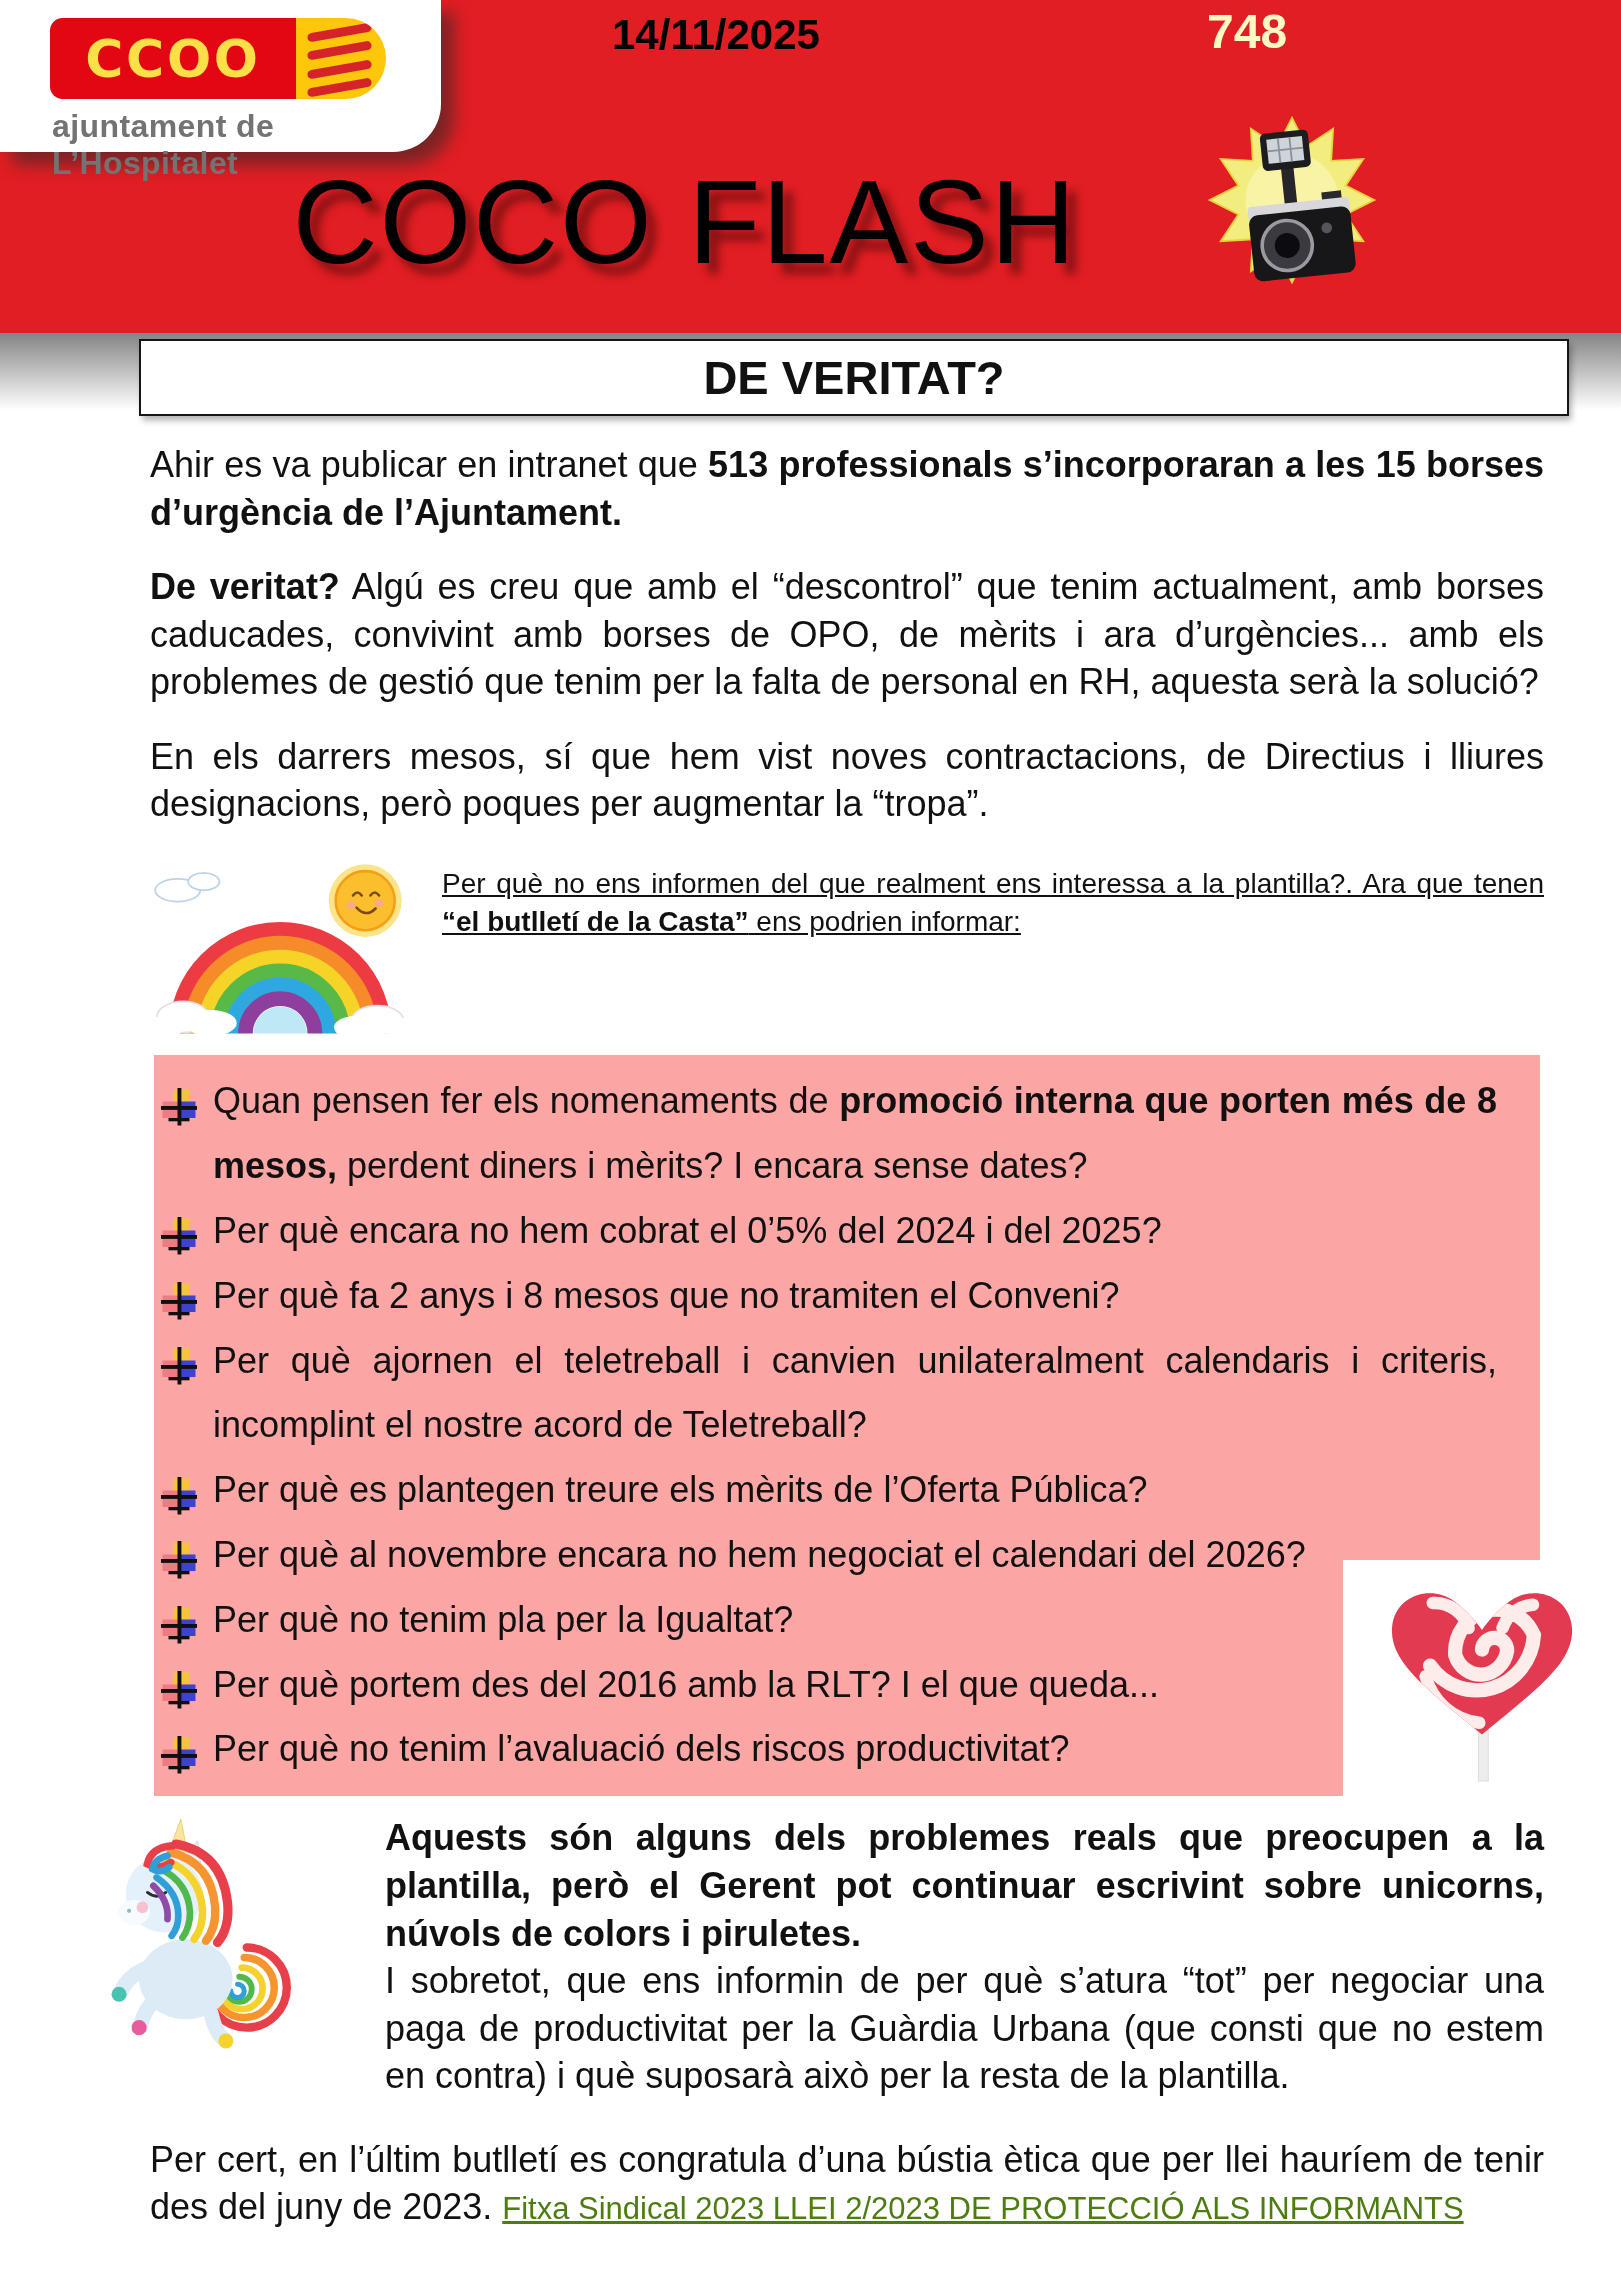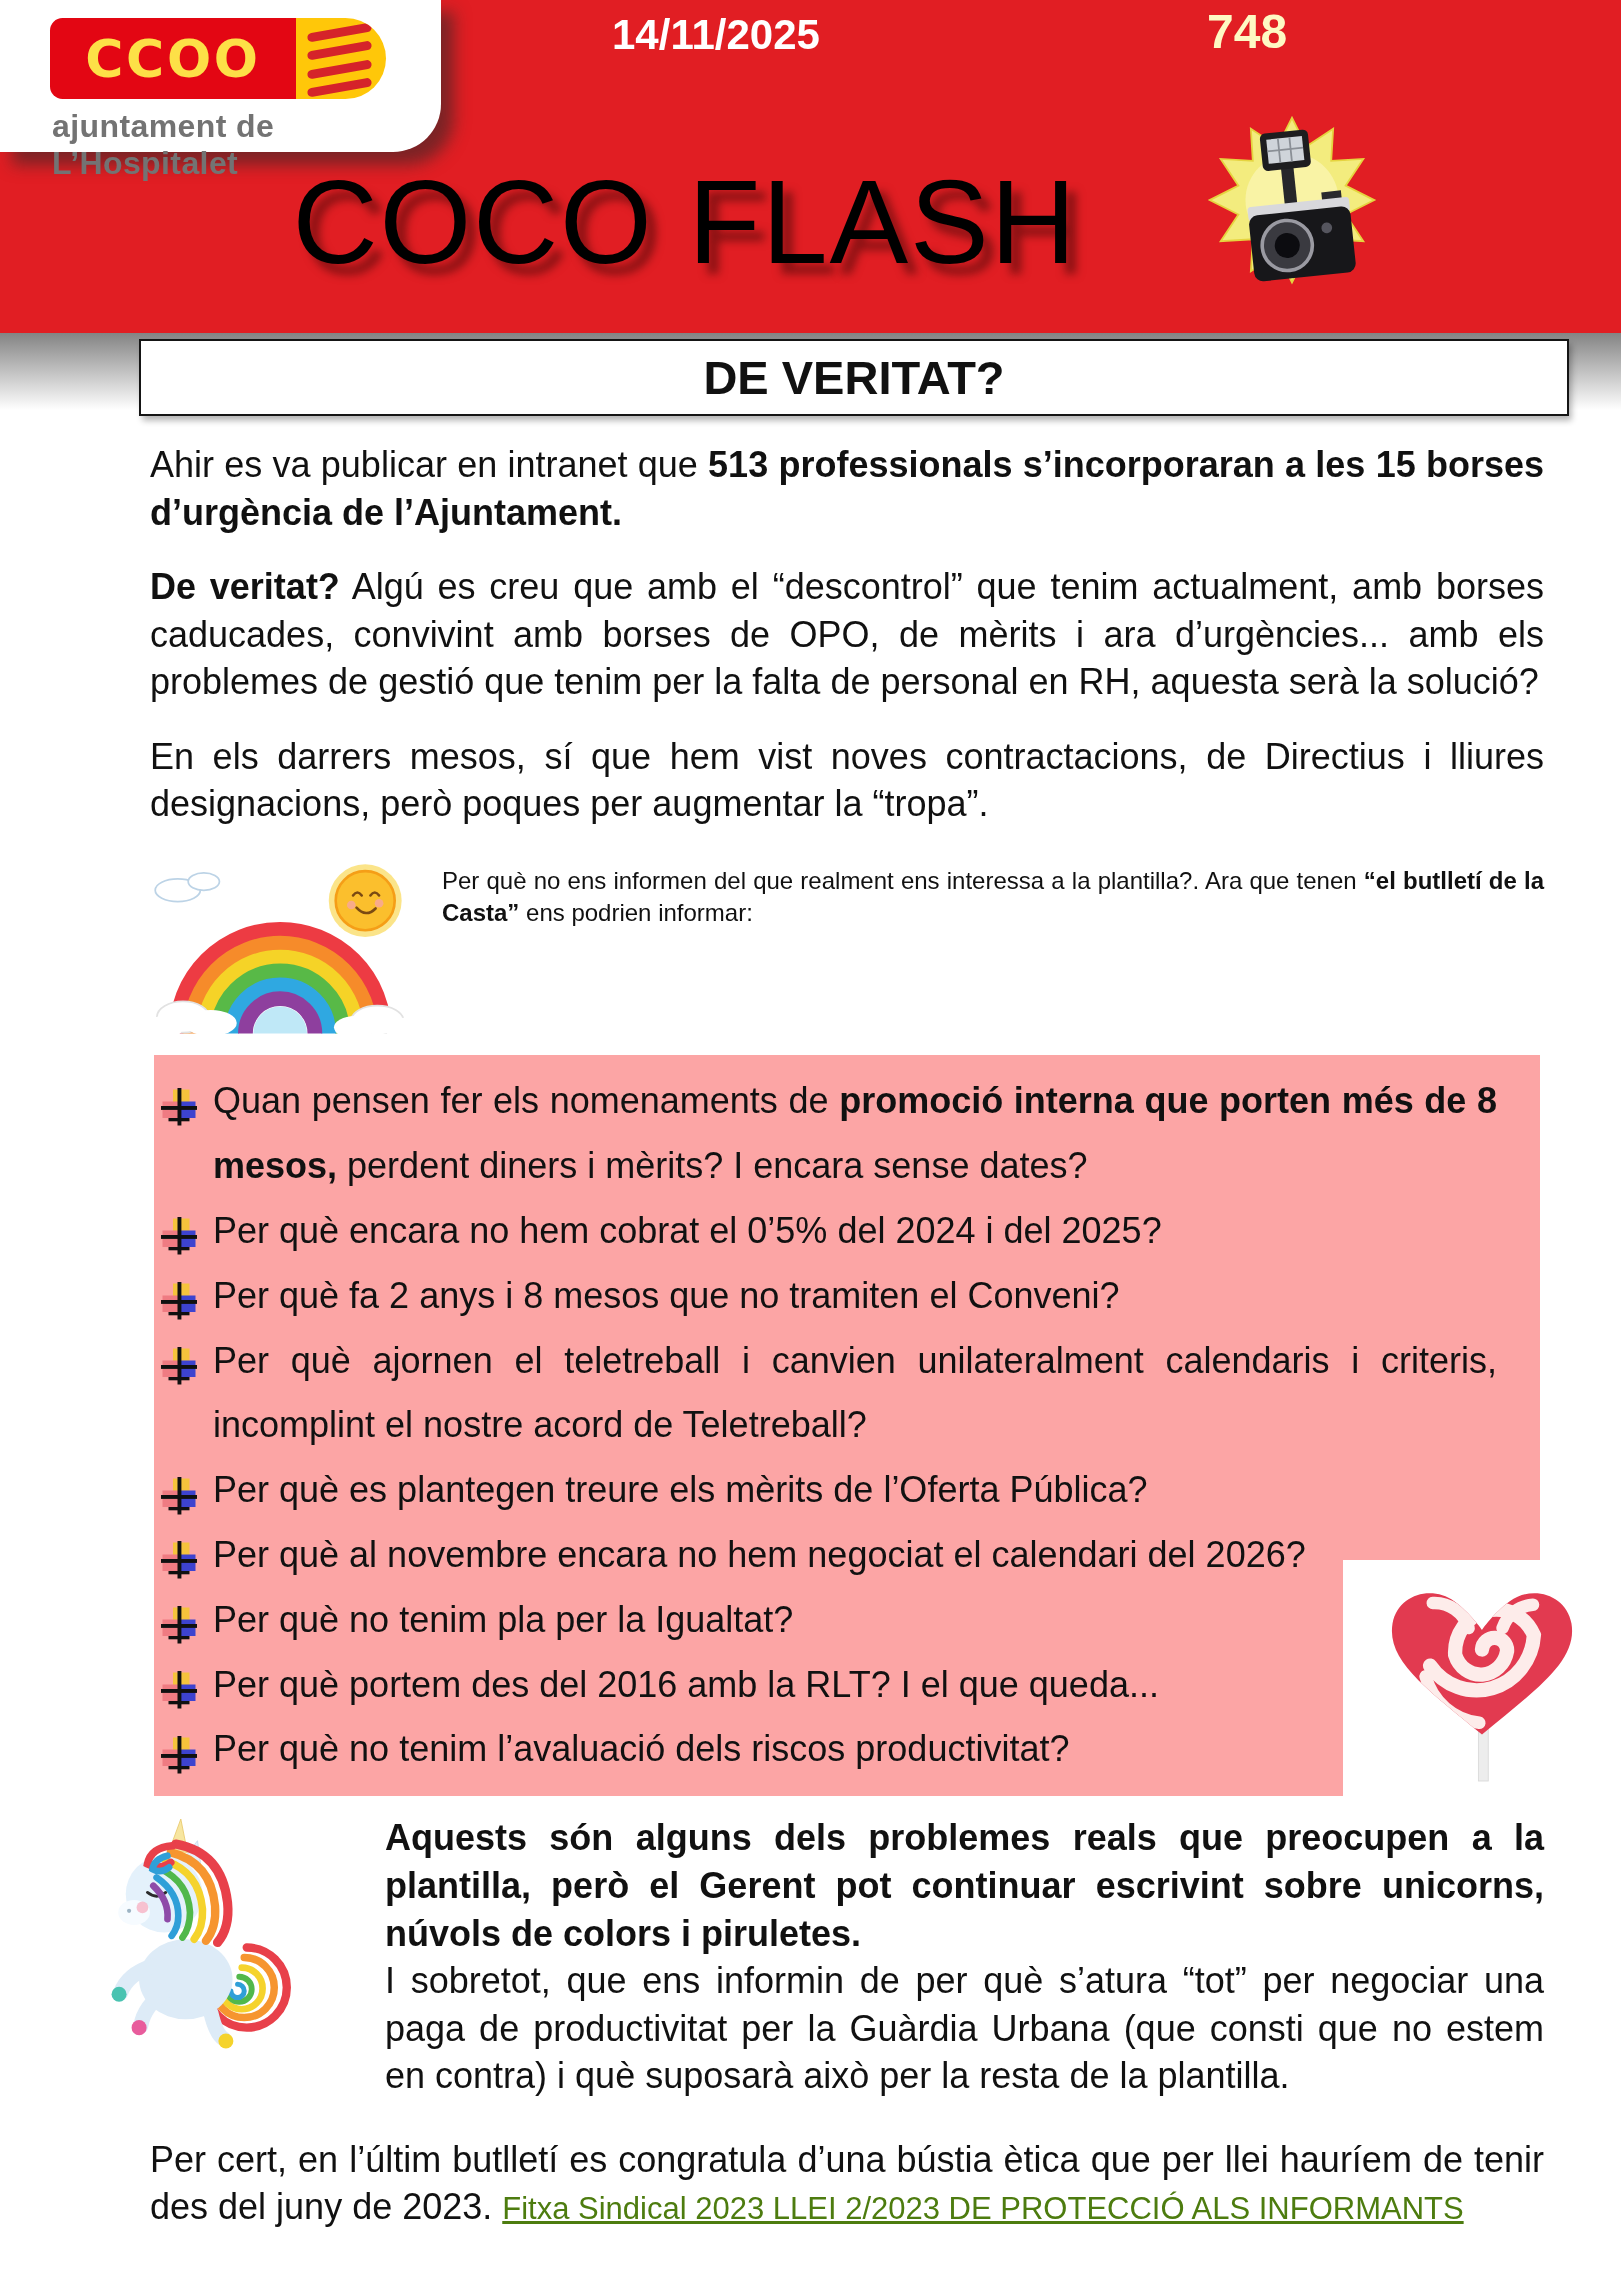--- a/index.html
+++ b/index.html
@@ -16,37 +16,37 @@
   .ccoo-logo{display:flex;width:336px;height:81px;margin:18px 0 0 50px;}
   .logo-red{flex:1;background:#E30613;border-radius:12.5px 0 0 12.5px;color:#fde047;font-weight:bold;
         font-size:52px;display:flex;align-items:center;justify-content:center;letter-spacing:2.7px;
         font-family:"DejaVu Sans",sans-serif;}
   .logo-flag{width:90px;background:#FFC709;border-radius:0 41px 41px 0;position:relative;overflow:hidden;}
   .logo-flag i{position:absolute;left:12%;width:72%;height:11%;background:#D5232A;
         transform:rotate(-10deg);border-radius:4.5px;}
   .logo-flag i:nth-child(1){top:12%;} .logo-flag i:nth-child(2){top:35%;}
   .logo-flag i:nth-child(3){top:58%;} .logo-flag i:nth-child(4){top:80%;}
   .logo-subtitle{margin:9px 0 0 52px;font-size:32px;font-weight:bold;color:#737373;letter-spacing:0.4px;}
-  .header-date{position:absolute;left:612px;top:10.7px;font-size:42px;font-weight:bold;color:#ffffff;z-index:2;}
+  .header-date{position:absolute;left:612px;top:10.7px;font-size:42px;font-weight:bold;color:#000000;z-index:2;}
   .header-issue{position:absolute;left:1207px;top:4px;font-size:48px;font-weight:bold;color:#fef9c3;z-index:2;}
   .header-title{position:absolute;left:134px;top:154px;width:1102px;text-align:center;color:#000000;
         font-size:118px;font-weight:normal;letter-spacing:1.8px;white-space:nowrap;
         text-shadow:9.9px 10.7px 8px rgba(80,10,10,.6);z-index:2;}
   .camera-wrap{position:absolute;left:1207px;top:104px;width:170px;height:219px;z-index:2;}
 
   
   .headline-box{position:absolute;top:339px;left:139px;width:1426px;height:73px;background:#fff;
         border:2.7px solid #151515;display:flex;align-items:center;justify-content:center;
         font-size:47px;font-weight:bold;z-index:4;box-shadow:2.7px 4.5px 6.3px rgba(0,0,0,.3);}
 
   
   .content{position:absolute;top:441px;left:150px;width:1394px;z-index:2;}
   .para{font-size:36px;line-height:1.32;text-align:justify;margin:0 0 27px 0;}
   .rainbow-row{display:flex;gap:23px;margin:3.6px 0 21.5px 0;}
-  .rainbow-row .rtxt{flex:1;font-size:24px;line-height:1.34;text-align:justify;padding-top:10.7px;}
+  .rainbow-row .rtxt{flex:1;font-size:28px;line-height:1.34;text-align:justify;padding-top:10.7px;text-decoration:underline;}
 
   .bullet-list{list-style:none;margin:4px;padding:14.3px 43px 14.3px 0;background:#fca5a5;}
   .bullet-list li{position:relative;padding-left:59px;font-size:36px;line-height:1.8;text-align:justify;}
   .bullet-ico{position:absolute;left:7.2px;top:13.4px;width:36px;height:39px;}
 
   .lollipop-box{position:absolute;left:1343px;top:1560px;width:278px;height:255px;background:#fff;z-index:5;}
 
   .unicorn-sec{margin-top:18px;}
   .unicorn-float{float:left;width:215px;height:242px;margin:0 85px 7.2px -65px;}
   .closing{font-size:36px;line-height:1.32;text-align:justify;margin-top:23px;clear:none;}

